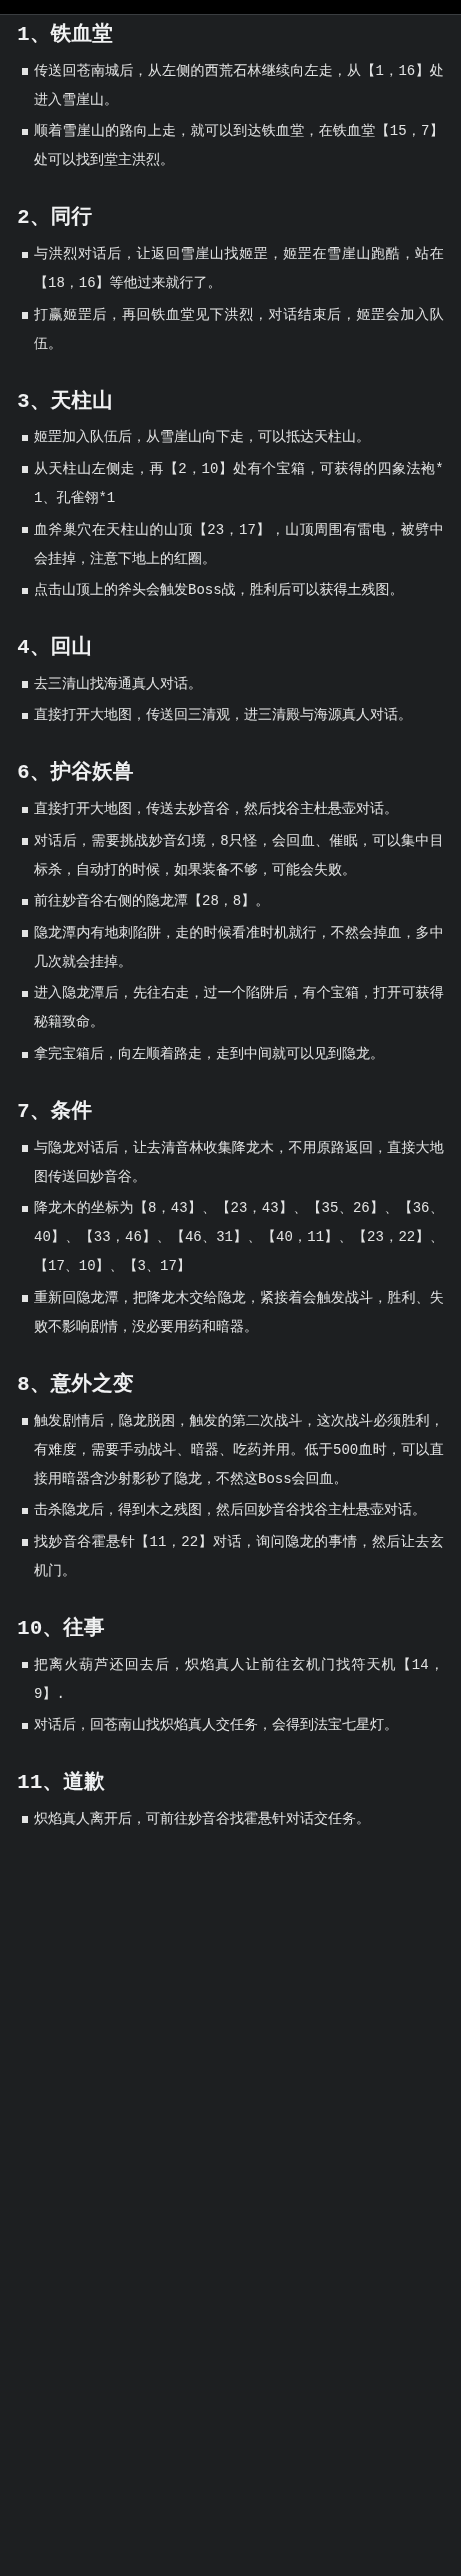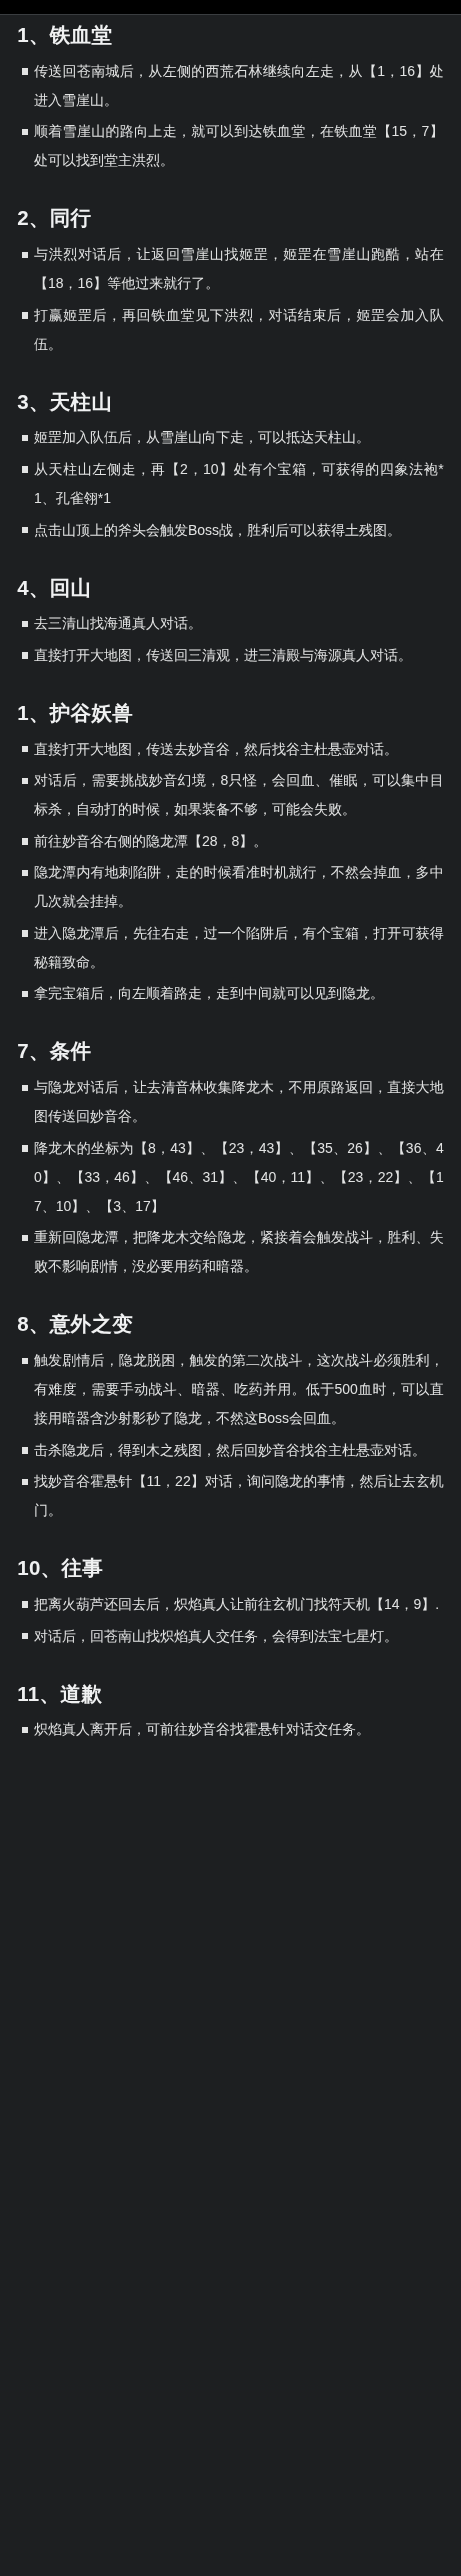--- a/index.html
+++ b/index.html
@@ -6,20 +6,21 @@
   body {
     background: #1d1f21;
     font-family: "Liberation Sans", "DejaVu Sans", sans-serif;
   }
   .page {
     position: relative;
     width: 461px;
     height: 1832px;
     overflow: hidden;
     background: var(--bg, #1d1f21);
+    font-family: Liberation Mono, monospace;
   }
   .top-bar {
     height: 14px;
     background: var(--topbar, #000000);
     border-bottom: 0.6px solid var(--divider, #3a3d40);
   }
   .content {
     padding: 5.1px 17.3px 0 17.3px;
   }
   .sec { margin: 0; }
@@ -97,39 +98,43 @@
           <li class="bitem">
             <span class="bmark"></span>
             <span class="btext">姬罡加入队伍后，从雪崖山向下走，可以抵达天柱山。</span>
           </li>
           <li class="bitem">
             <span class="bmark"></span>
             <span class="btext">从天柱山左侧走，再【2，10】处有个宝箱，可获得的四象法袍*1、孔雀翎*1</span>
           </li>
           <li class="bitem">
             <span class="bmark"></span>
+            <span class="btext">血斧巢穴在天柱山的山顶【23，17】，山顶周围有雷电，被劈中会挂掉，注意下地上的红圈。</span>
+          </li>
+          <li class="bitem">
+            <span class="bmark"></span>
             <span class="btext">点击山顶上的斧头会触发Boss战，胜利后可以获得土残图。</span>
           </li>
         </ul>
       </section>
       <section class="sec">
         <h2 class="sec-title">4、回山</h2>
         <ul class="blist">
           <li class="bitem">
             <span class="bmark"></span>
             <span class="btext">去三清山找海通真人对话。</span>
           </li>
           <li class="bitem">
             <span class="bmark"></span>
             <span class="btext">直接打开大地图，传送回三清观，进三清殿与海源真人对话。</span>
           </li>
         </ul>
       </section>
       <section class="sec">
-        <h2 class="sec-title">1、护谷妖兽</h2>
+        <h2 class="sec-title">6、护谷妖兽</h2>
         <ul class="blist">
           <li class="bitem">
             <span class="bmark"></span>
             <span class="btext">直接打开大地图，传送去妙音谷，然后找谷主杜悬壶对话。</span>
           </li>
           <li class="bitem">
             <span class="bmark"></span>
             <span class="btext">对话后，需要挑战妙音幻境，8只怪，会回血、催眠，可以集中目标杀，自动打的时候，如果装备不够，可能会失败。</span>
           </li>
           <li class="bitem">

